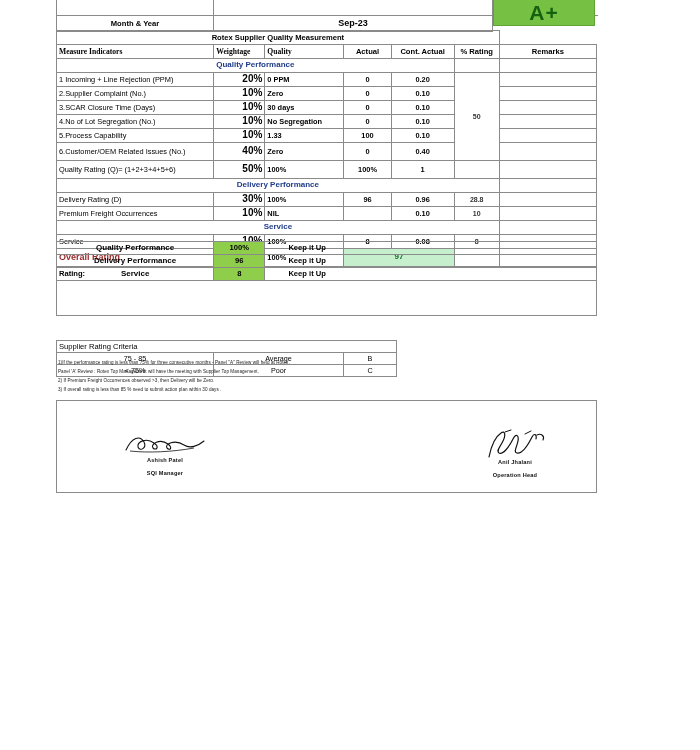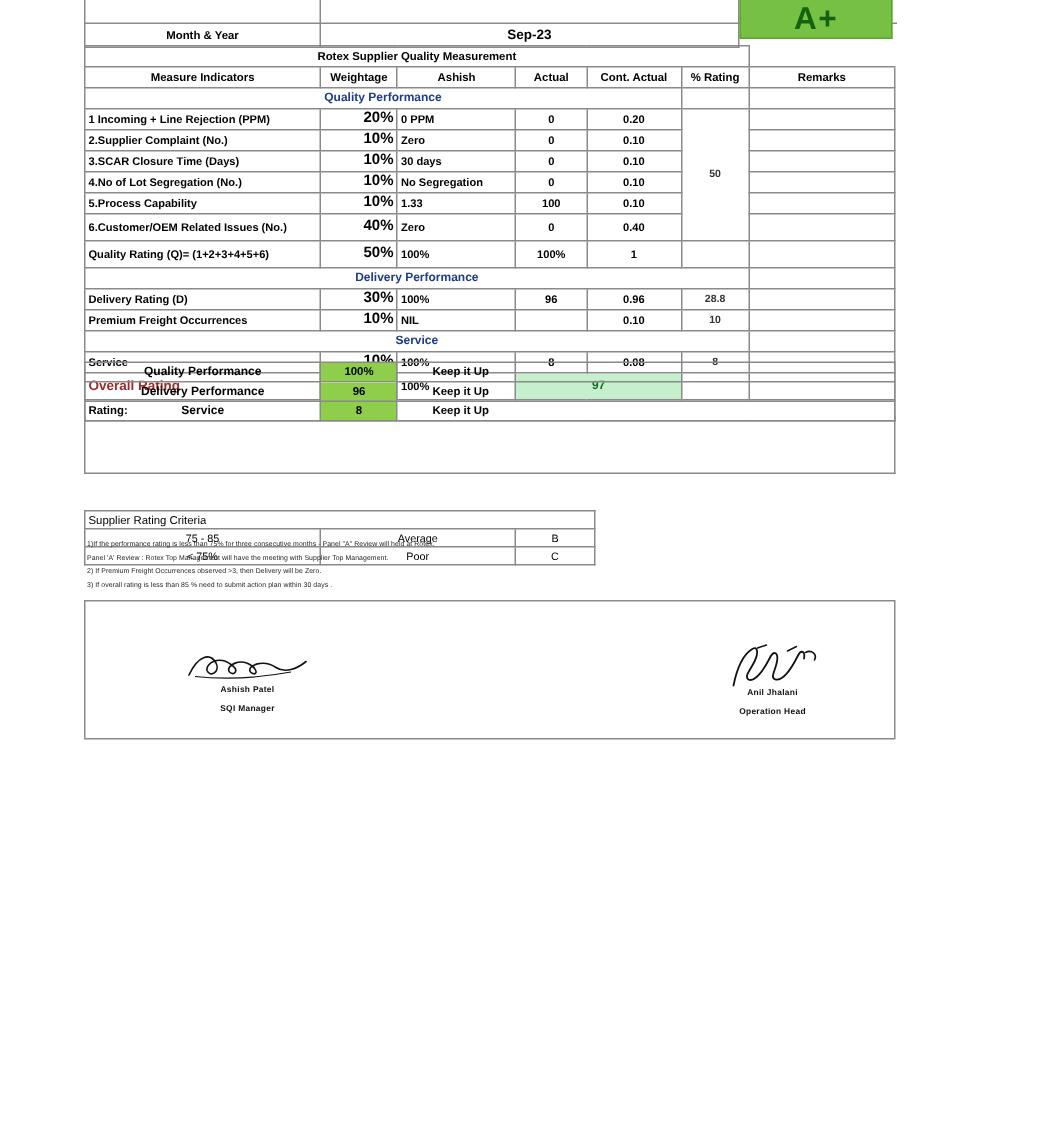--- a/index.html
+++ b/index.html
@@ -36,25 +36,25 @@
     color:#14610f;font-weight:bold;font-size:21px;
     display:flex;align-items:flex-end;justify-content:center;
     letter-spacing:1px;
   }
 
   
   #main{position:absolute;left:56px;top:30px;width:541px;}
   #main td{height:13px;}
   #main .title{font-size:7.6px;font-weight:bold;text-align:center;}
   #main .hdr{font-weight:bold;text-align:center;font-size:7.6px;}
-  #main .hdrL{font-weight:bold;text-align:center;font-size:7.6px;}
+  #main .hdrL{font-weight:bold;text-align:left;font-size:7.6px;font-family:Liberation Serif, serif;}
   .section{
     color:#1f3c88;font-weight:bold;text-align:center;font-size:8px;
   }
-  .ind{font-weight:bold;font-size:7.4px;text-align:left;}
+  .ind{font-weight:normal;font-size:7.4px;text-align:left;}
   .val{text-align:center;font-weight:bold;font-size:7.4px;}
   .tgt{text-align:left;font-weight:bold;font-size:7.4px;}
   .wt{text-align:right;font-weight:bold;font-size:10px;margin-top:16px;}
   .rate{text-align:center;font-size:7px;font-weight:bold;color:#333;}
   .tall{height:17px !important;}
   .overall{color:#9c2b2b;font-weight:bold;font-size:9px;text-align:left;}
   .greenlite{background:#c6efce;text-align:center;font-weight:bold;color:#1c6b2b;font-size:8px;}
   .ratinglbl{font-weight:bold;font-size:7.6px;text-align:left;}
 
   
@@ -138,21 +138,21 @@
 
     <tbody>
         <tr>
       <td class="title" colspan="6">Rotex Supplier Quality Measurement</td>
       <td style="border:none;border-bottom:1px solid #8a8a8a"></td>
     </tr>
 
     <tr>
       <td class="hdrL">Measure Indicators</td>
       <td class="hdrL">Weightage</td>
-      <td class="hdrL">Ashish</td>
+      <td class="hdrL">Quality</td>
       <td class="hdr">Actual</td>
       <td class="hdr">Cont. Actual</td>
       <td class="hdr">% Rating</td>
       <td class="hdr">Remarks</td>
     </tr>
 
     <tr>
       <td class="section" colspan="5">Quality Performance</td>
       <td></td>
       <td></td>

